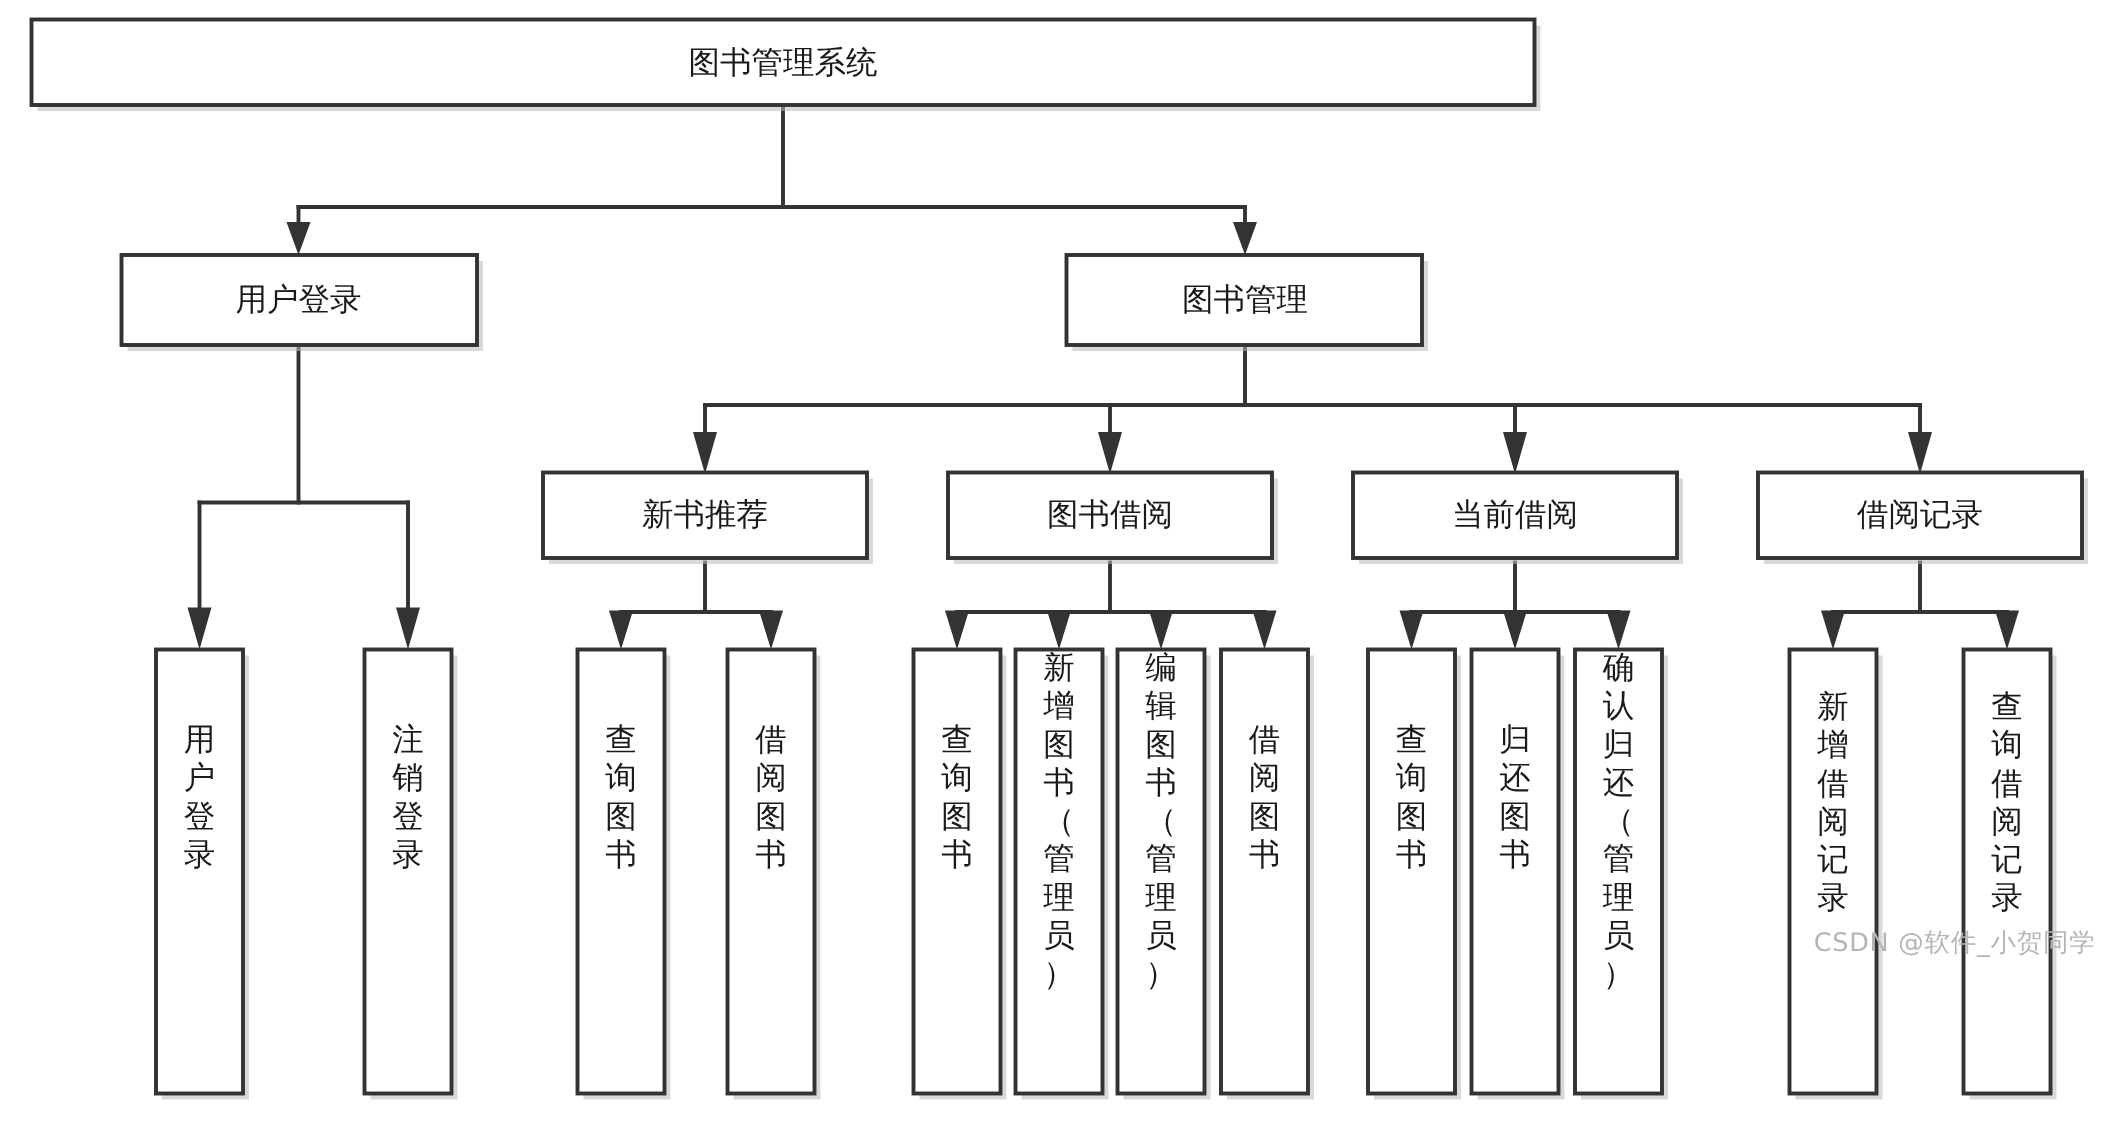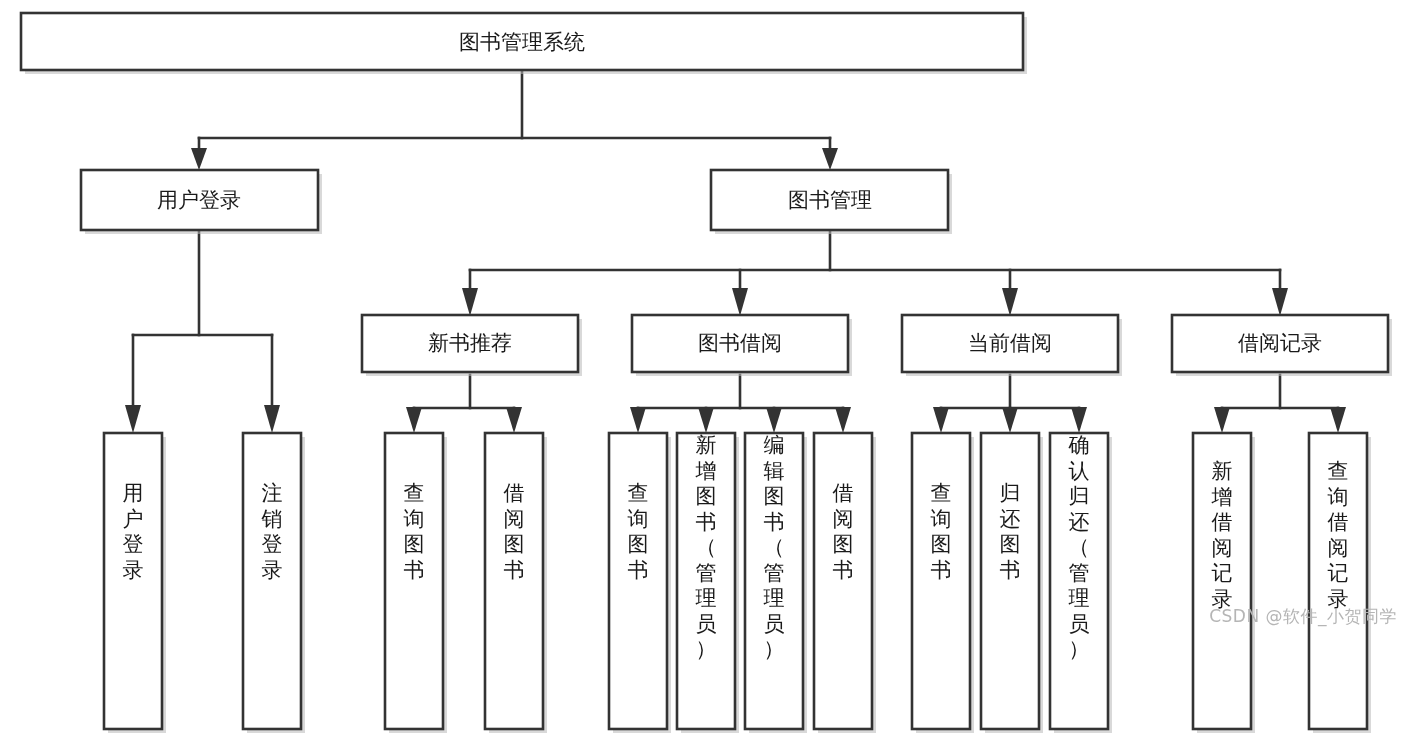--- a/index.html
+++ b/index.html
@@ -54,21 +54,21 @@
   .node-label-vertical {
     font-family: "DejaVu Sans", "Liberation Sans", sans-serif;
     font-size: 21px;
     fill: #1a1a1a;
     text-anchor: middle;
     white-space: pre;
   }
   .watermark {
     position: absolute;
     right: 8px;
-    bottom: 18px;
+    bottom: 6px;
     font-family: "DejaVu Sans", "Liberation Sans", sans-serif;
     font-size: 17px;
     color: #b5b5b5;
     letter-spacing: 0.5px;
     user-select: none;
     pointer-events: none;
   }
 </style>
 </head>
 <body>

